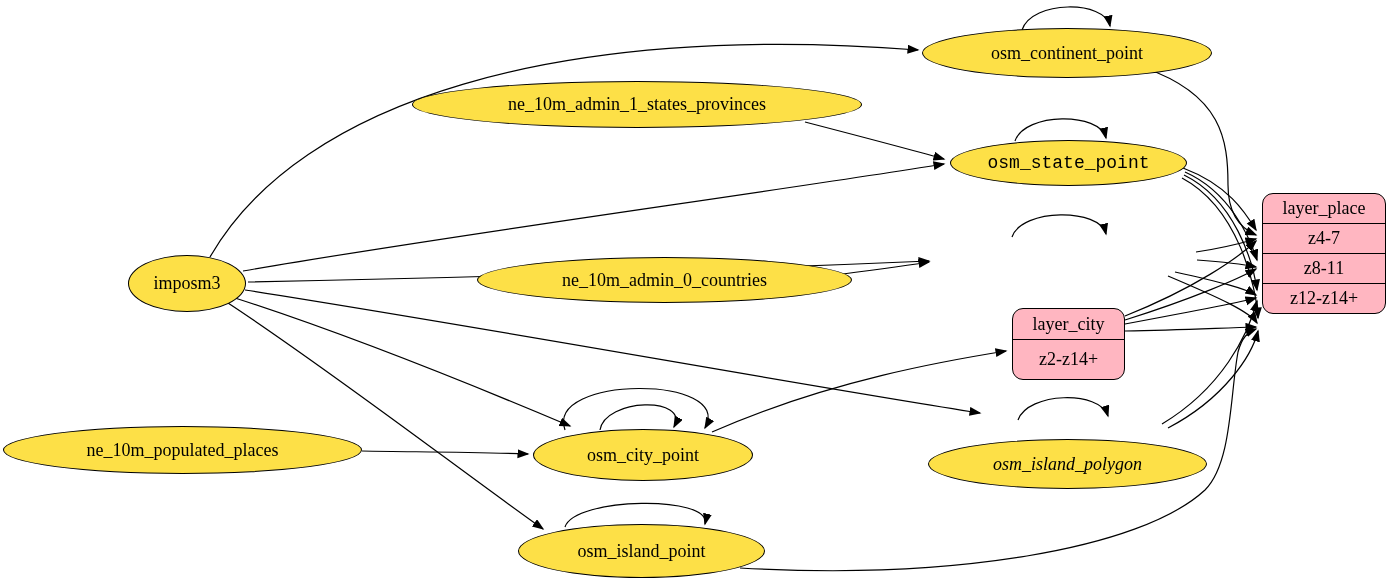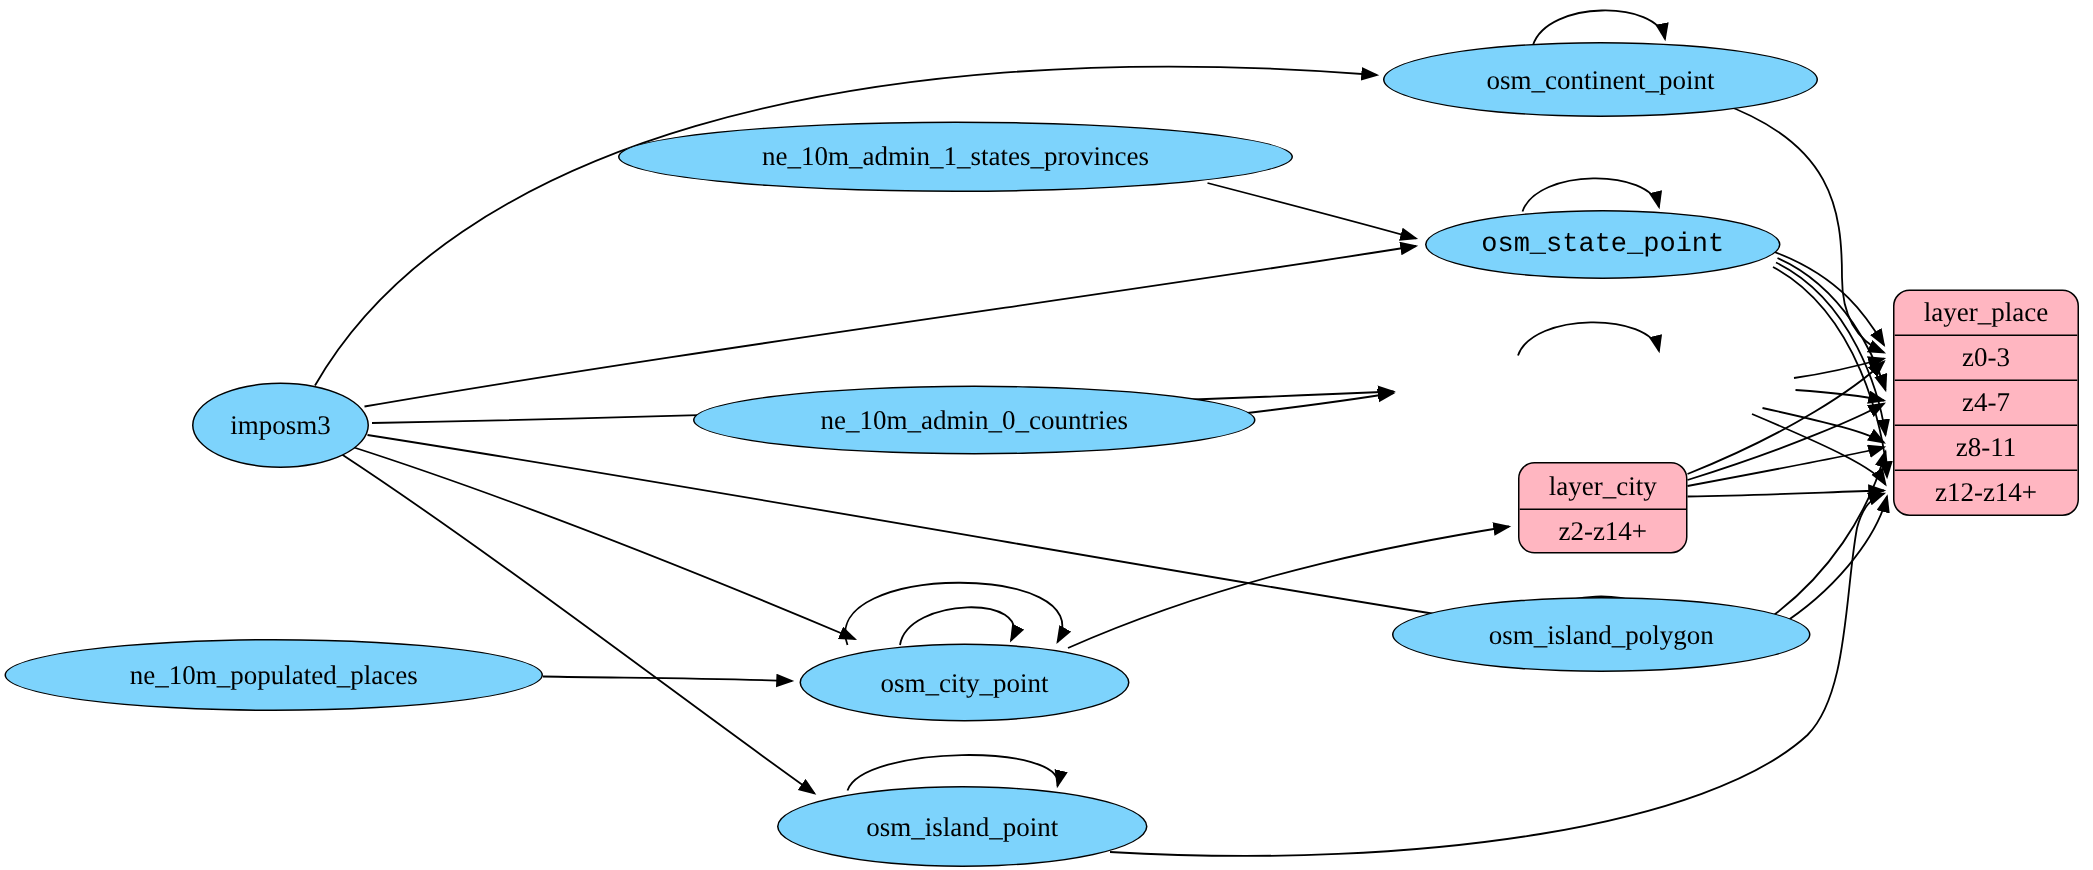--- a/index.html
+++ b/index.html
@@ -10,21 +10,21 @@
     font-family:"Liberation Serif","DejaVu Serif",serif;
     font-size:18px;color:#000;
     overflow:hidden;
   }
   #edge-layer{position:absolute;left:0;top:0;width:1395px;height:580px;}
   .edge{fill:none;stroke:#000;stroke-width:1.2px;}
   .ellipse-node{
     position:absolute;
     border:1.3px solid #000;
     border-radius:50%;
-    background:#7dd3fc;
+    background:#fde047;
     display:flex;align-items:center;justify-content:center;
     box-sizing:border-box;
     white-space:nowrap;
   }
   .record-node{
     position:absolute;
     background:#ffb6c1;
     border:1.5px solid #000;
     border-radius:11px;
     box-sizing:border-box;
@@ -32,31 +32,31 @@
     text-align:center;
   }
   .rec-title,.rec-row{
     display:flex;align-items:center;justify-content:center;
     box-sizing:border-box;white-space:nowrap;
   }
   .rec-row{border-top:1.4px solid #000;}
   
   .n-imposm3        {left:128px;top:255px;width:118px;height:57px;}
   .n-ne1            {left:412px;top:81px; width:450px;height:47px;}
-  .n-ne0            {left:462px;top:257px;width:375px;height:46px;align-items:center;}
+  .n-ne0            {left:477px;top:257px;width:375px;height:46px;align-items:center;}
   .n-nepop          {left:3px;  top:426px;width:359px;height:48px;}
   .n-continent      {left:922px;top:28px; width:290px;height:50px;}
   .n-state          {left:950px;top:140px;width:237px;height:46px;font-family:Liberation Mono, monospace;}
   .n-country        {left:935px;top:234px;width:262px;height:49px;}
   .n-city           {left:533px;top:429px;width:220px;height:52px;}
-  .n-islandpoly     {left:928px;top:398px;width:279px;height:50px;}
+  .n-islandpoly     {left:928px;top:439px;width:279px;height:50px;font-style:italic;}
   .n-islandpt       {left:518px;top:524px;width:247px;height:54px;}
   .n-layercity      {left:1012px;top:308px;width:113px;}
   .n-layercity .rec-title{height:30px;}
-  .n-layercity .rec-row{height:29px;}
+  .n-layercity .rec-row{height:40px;}
   .n-layerplace     {left:1262px;top:193px;width:124px;}
   .n-layerplace .rec-title{height:29px;}
   .n-layerplace .rec-row{height:30px;}
 </style>
 </head>
 <body>
 
 <div id="diagram">
 
   <svg id="edge-layer" xmlns="http://www.w3.org/2000/svg">
@@ -128,19 +128,18 @@
   <div class="ellipse-node n-islandpt">
     <span>osm_island_point</span>
   </div>
 
   <div class="record-node n-layercity">
     <div class="rec-title">layer_city</div>
     <div class="rec-row">z2-z14+</div>
   </div>
   <div class="record-node n-layerplace">
     <div class="rec-title">layer_place</div>
-    <div class="rec-row">z0-3</div>
     <div class="rec-row">z4-7</div>
     <div class="rec-row">z8-11</div>
     <div class="rec-row">z12-z14+</div>
   </div>
 
 </div>
 
 </body></html>

